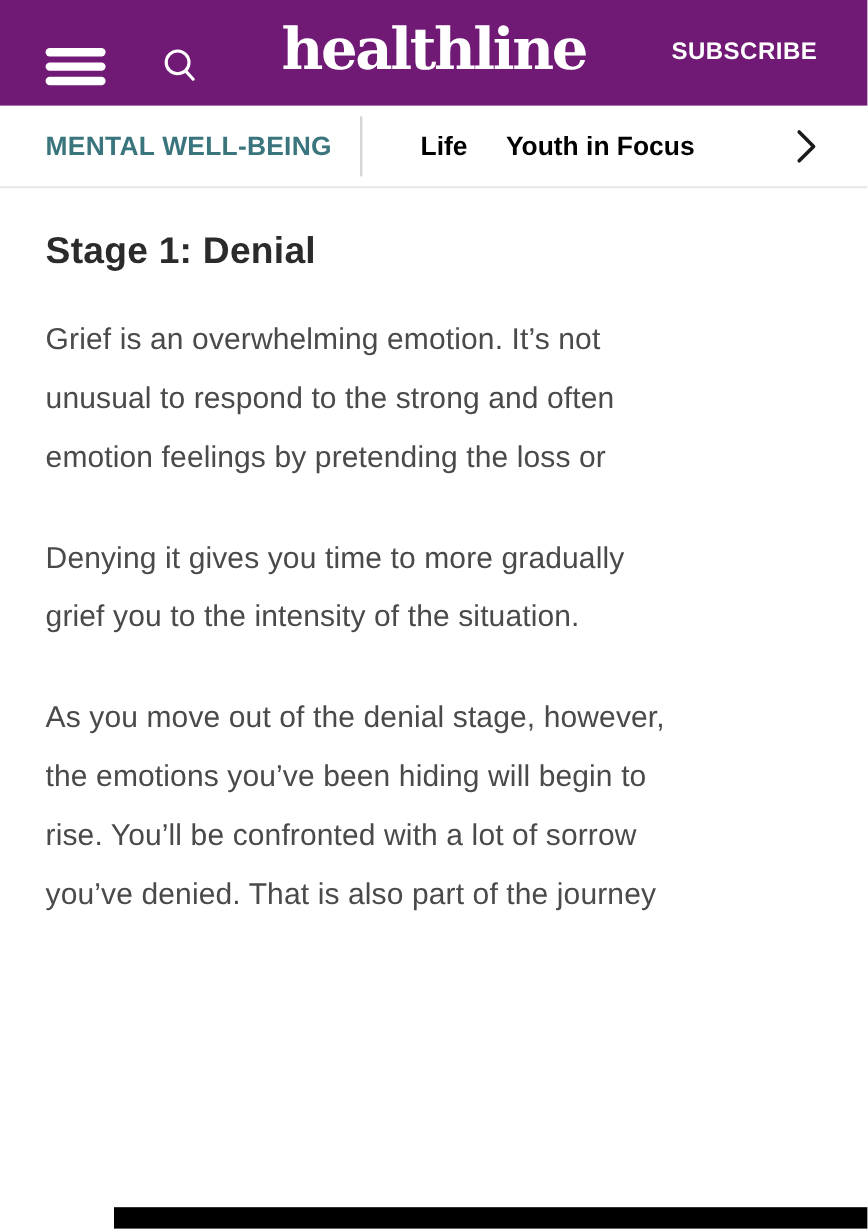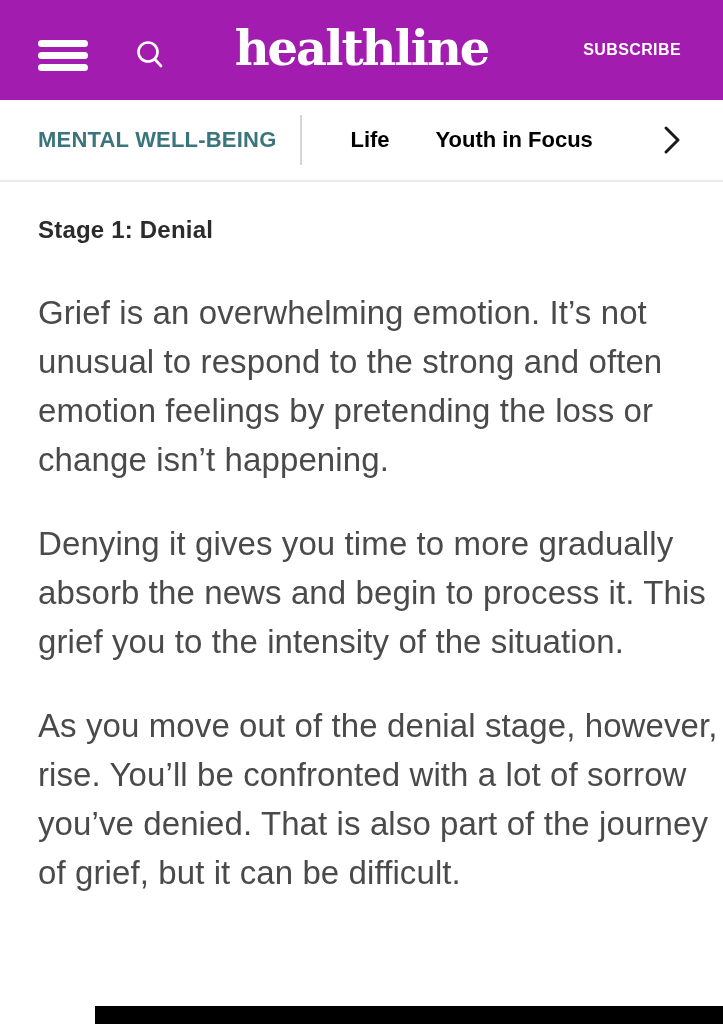--- a/index.html
+++ b/index.html
@@ -7,22 +7,22 @@
   body {
     width: 723px; height: 1024px;
     background: #ffffff;
     font-family: "Liberation Sans", sans-serif;
     position: relative;
     overflow: hidden;
   }
 
   
   .header {
-    height: 100px;
-    background: #a21caf;
+    height: 88px;
+    background: #701a75;
     position: relative;
   }
   .hamburger {
     position: absolute; left: 38px; top: 40px;
     width: 50px; cursor: pointer;
   }
   .hamburger .bar {
     height: 7px; background: #ffffff; border-radius: 3.5px;
     margin-bottom: 5px;
   }
@@ -35,63 +35,63 @@
     position: absolute; left: 50%; top: 50%;
     transform: translate(-50%, -54%);
     font-family: "DejaVu Serif", serif;
     font-weight: 700; font-size: 48px;
     letter-spacing: -2px; color: #ffffff;
     white-space: nowrap;
   }
   .subscribe {
     position: absolute; right: 36px; top: 50%;
     transform: translateY(-50%);
-    color: #ffffff; font-weight: 700; font-size: 16px;
+    color: #ffffff; font-weight: 700; font-size: 20px;
     letter-spacing: 0.4px; cursor: pointer;
     background: none; border: none;
     font-family: "Liberation Sans", sans-serif;
   }
 
   
   .subnav {
-    height: 82px;
+    height: 69px;
     background: #ffffff;
     border-bottom: 2px solid #eaeaea;
     display: flex; align-items: center;
     padding: 0 38px;
   }
   .subnav .category {
     color: #3a757e; font-size: 22px; font-weight: 700;
     letter-spacing: 0.2px; white-space: nowrap; cursor: pointer;
   }
   .subnav .vdivider {
     width: 2px; height: 50px; background: #d5d5d5;
     margin-left: 24px; flex: none;
   }
   .subnav .nav-link {
     color: #000000; font-size: 22px; font-weight: 700;
     white-space: nowrap; cursor: pointer;
   }
   .subnav .nav-link.first { margin-left: 48px; }
-  .subnav .nav-link.second { margin-left: 46px; }
+  .subnav .nav-link.second { margin-left: 32px; }
   .subnav .chevron {
     margin-left: auto; margin-right: 2px;
     width: 22px; height: 30px; cursor: pointer; flex: none;
   }
 
   
   .article { padding: 34px 38px 0 38px; }
   .article h1 {
-    font-size: 24px; font-weight: 700; color: #2b2b2b;
+    font-size: 31px; font-weight: 700; color: #2b2b2b;
     letter-spacing: 0.2px;
-    margin: 0 0 44px 0;
+    margin: 0 0 32px 0;
   }
   .para { margin-bottom: 35px; }
   .para-line {
-    font-size: 33px; line-height: 49px;
+    font-size: 25px; line-height: 49px;
     color: #4a4a4a; font-weight: 400;
     letter-spacing: 0.1px;
     white-space: nowrap;
   }
 
   
   .next-section-bar {
     position: absolute;
     left: 95px; right: 0; top: 1006px; height: 18px;
     background: #000000;
@@ -131,29 +131,27 @@
   </span>
 </div>
 
 <div class="article">
   <h1>Stage 1: Denial</h1>
   <div>
       <div class="para">
         <div class="para-line">Grief is an overwhelming emotion. It’s not</div>
         <div class="para-line">unusual to respond to the strong and often</div>
         <div class="para-line">emotion feelings by pretending the loss or</div>
-        <div class="para-line">change isn’t happening.</div>
       </div>
       <div class="para">
         <div class="para-line">Denying it gives you time to more gradually</div>
-        <div class="para-line">absorb the news and begin to process it. This</div>
         <div class="para-line">grief you to the intensity of the situation.</div>
       </div>
       <div class="para">
         <div class="para-line">As you move out of the denial stage, however,</div>
+        <div class="para-line">the emotions you’ve been hiding will begin to</div>
         <div class="para-line">rise. You’ll be confronted with a lot of sorrow</div>
         <div class="para-line">you’ve denied. That is also part of the journey</div>
-        <div class="para-line">of grief, but it can be difficult.</div>
       </div>
     </div>
 </div>
 
 <div class="next-section-bar"></div>
 
 </body></html>

